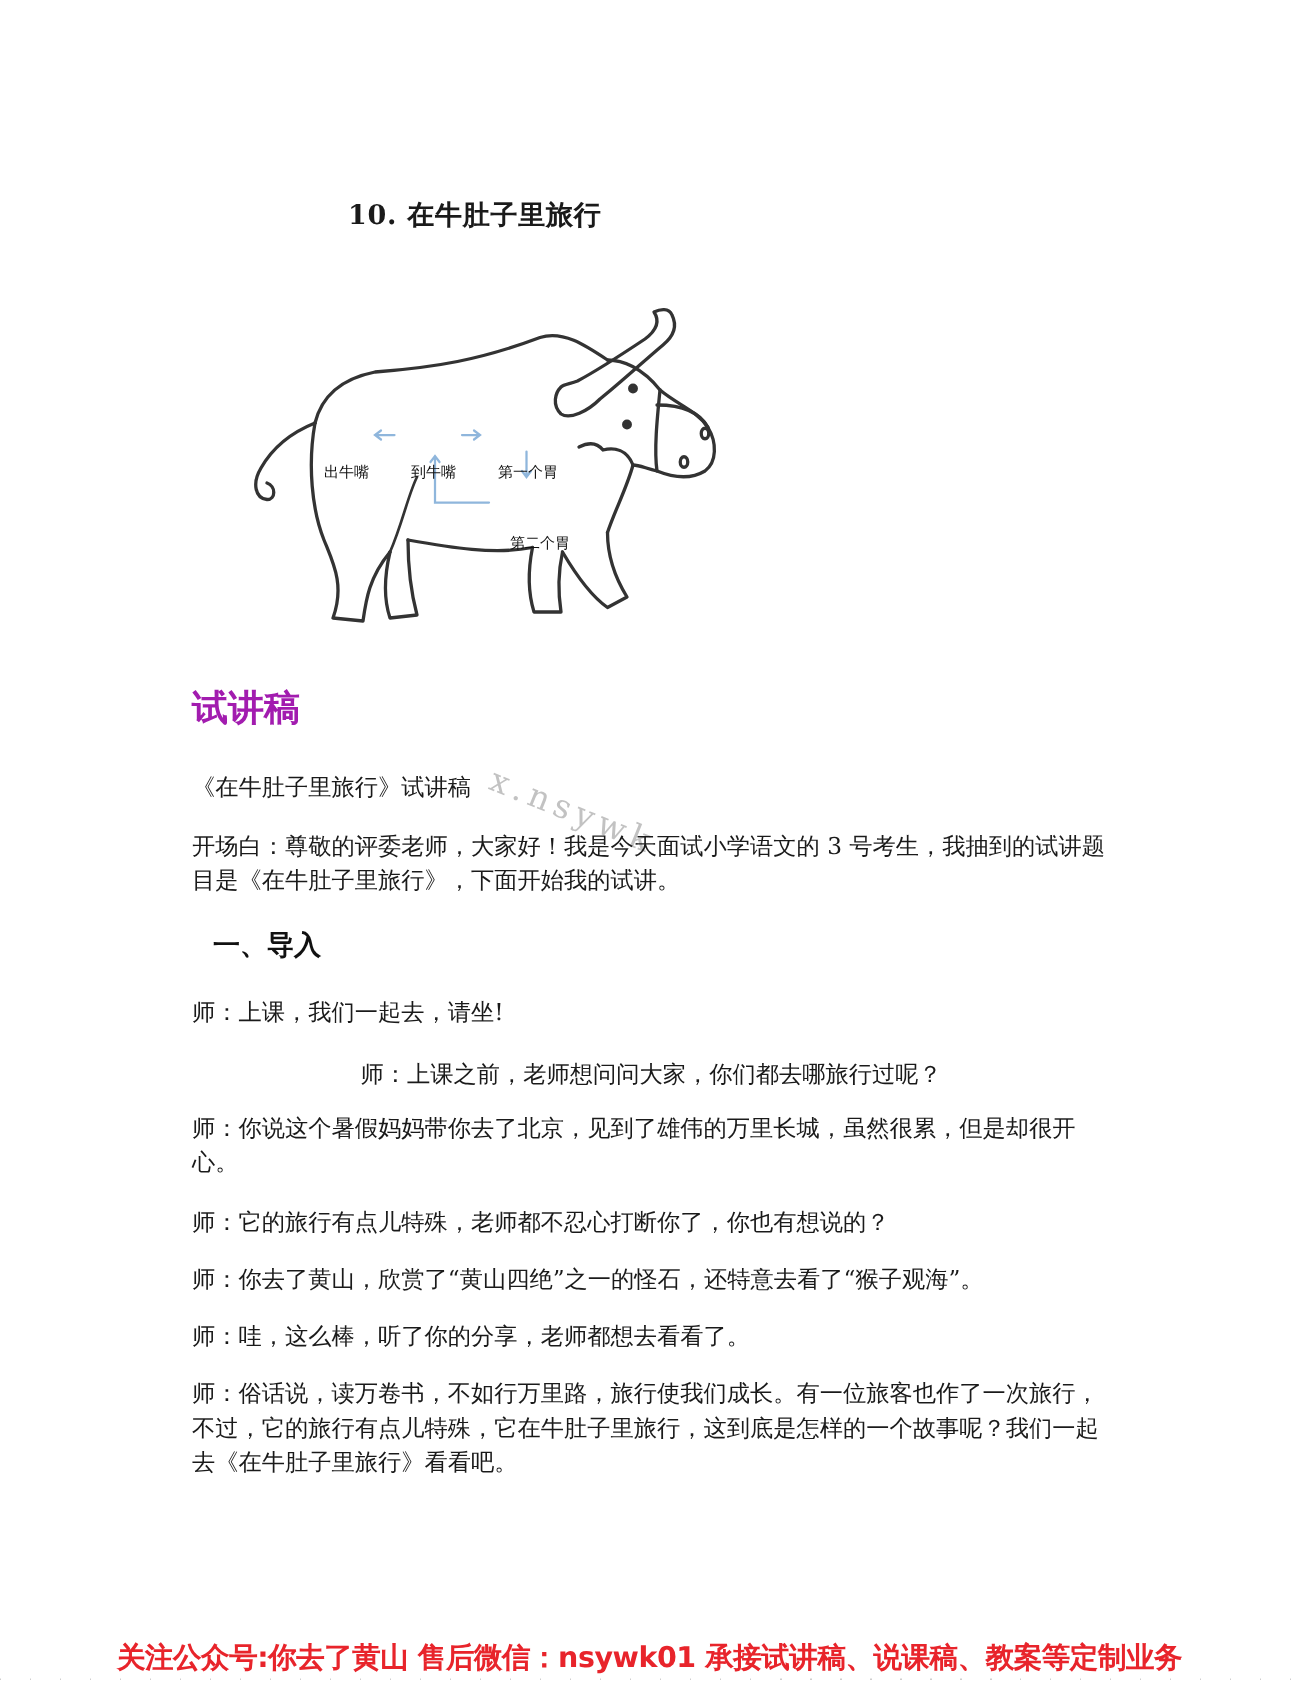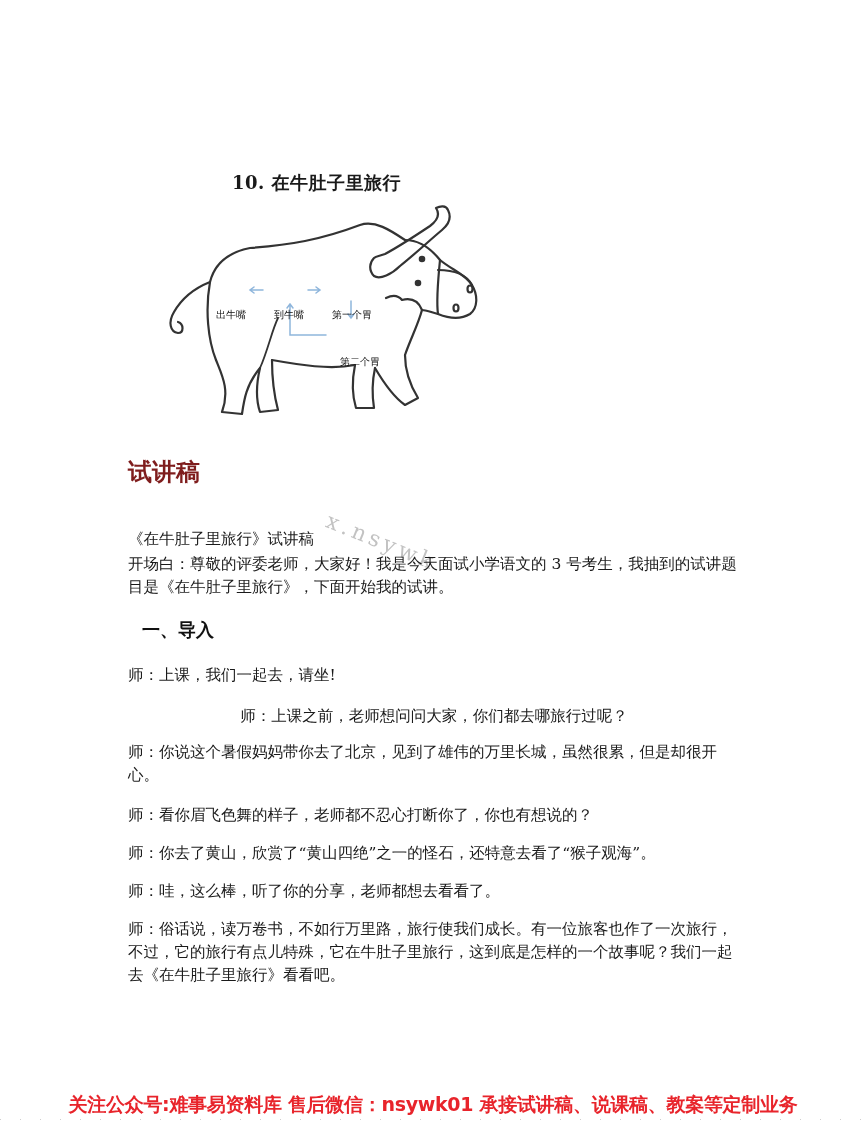--- a/index.html
+++ b/index.html
@@ -18,21 +18,20 @@
   .lesson-title {
     position: absolute;
     left: 232px;
     top: 131px;
     font-size: 18px;
     font-weight: bold;
     font-family: "DejaVu Serif", "Liberation Serif", serif;
     color: #1a1a1a;
     letter-spacing: 0.5px;
     white-space: nowrap;
-    margin-top: 40px;
   }
   .illustration {
     position: absolute;
     left: 160px;
     top: 200px;
     width: 340px;
     height: 230px;
   }
   .diagram-label {
     position: absolute;
@@ -43,21 +42,21 @@
     white-space: nowrap;
     margin-top: 24px;
   }
   .section-heading {
     position: absolute;
     left: 128px;
     top: 456px;
     font-size: 24px;
     font-weight: bold;
     font-family: "DejaVu Sans", "Liberation Sans", sans-serif;
-    color: #7f1d1d;
+    color: #a21caf;
     white-space: nowrap;
   }
   .para {
     position: absolute;
     left: 128px;
     width: 612px;
     font-size: 15.5px;
     line-height: 23px;
     font-family: "DejaVu Serif", "Liberation Serif", serif;
     color: #1a1a1a;
@@ -152,30 +151,30 @@
     <path d="M166 135 L130 135 L130 104 M127 108 L130 104 L133 108"></path>
   </svg>
   <span class="diagram-label" style="left:56px;top:84px;">出牛嘴</span>
   <span class="diagram-label" style="left:114px;top:84px;">到牛嘴</span>
   <span class="diagram-label" style="left:172px;top:84px;">第一个胃</span>
   <span class="diagram-label" style="left:180px;top:131px;">第二个胃</span>
 </div>
 
 <div class="section-heading">试讲稿</div>
 
-<div class="para" style="top:514px;margin-top:14px;">《在牛肚子里旅行》试讲稿</div>
+<div class="para" style="top:514px;">《在牛肚子里旅行》试讲稿</div>
 
 <div class="watermark">x.nsywk</div>
 
 <div class="para" style="top:553px;">开场白：尊敬的评委老师，大家好！我是今天面试小学语文的 3 号考生，我抽到的试讲题目是《在牛肚子里旅行》，下面开始我的试讲。</div>
 
 <div class="sub-heading">一、导入</div>
 
 <div class="para" style="top:664px;">师：上课，我们一起去，请坐!</div>
 <div class="para" style="top:705px;text-align:center;">师：上课之前，老师想问问大家，你们都去哪旅行过呢？</div>
 <div class="para" style="top:741px;">师：你说这个暑假妈妈带你去了北京，见到了雄伟的万里长城，虽然很累，但是却很开心。</div>
-<div class="para" style="top:804px;">师：看你眉飞色舞的样子，老师都不忍心打断你了，你也有想说的？</div>
+<div class="para" style="top:804px;">师：它的旅行有点儿特殊，老师都不忍心打断你了，你也有想说的？</div>
 <div class="para" style="top:842px;">师：你去了黄山，欣赏了“黄山四绝”之一的怪石，还特意去看了“猴子观海”。</div>
 <div class="para" style="top:880px;">师：哇，这么棒，听了你的分享，老师都想去看看了。</div>
 <div class="para" style="top:918px;">师：俗话说，读万卷书，不如行万里路，旅行使我们成长。有一位旅客也作了一次旅行，不过，它的旅行有点儿特殊，它在牛肚子里旅行，这到底是怎样的一个故事呢？我们一起去《在牛肚子里旅行》看看吧。</div>
 
-<div class="footer-banner">关注公众号:难事易资料库  售后微信：nsywk01  承接试讲稿、说课稿、教案等定制业务</div>
+<div class="footer-banner">关注公众号:你去了黄山  售后微信：nsywk01  承接试讲稿、说课稿、教案等定制业务</div>
 <div class="footer-rule"></div>
 
 </body></html>

